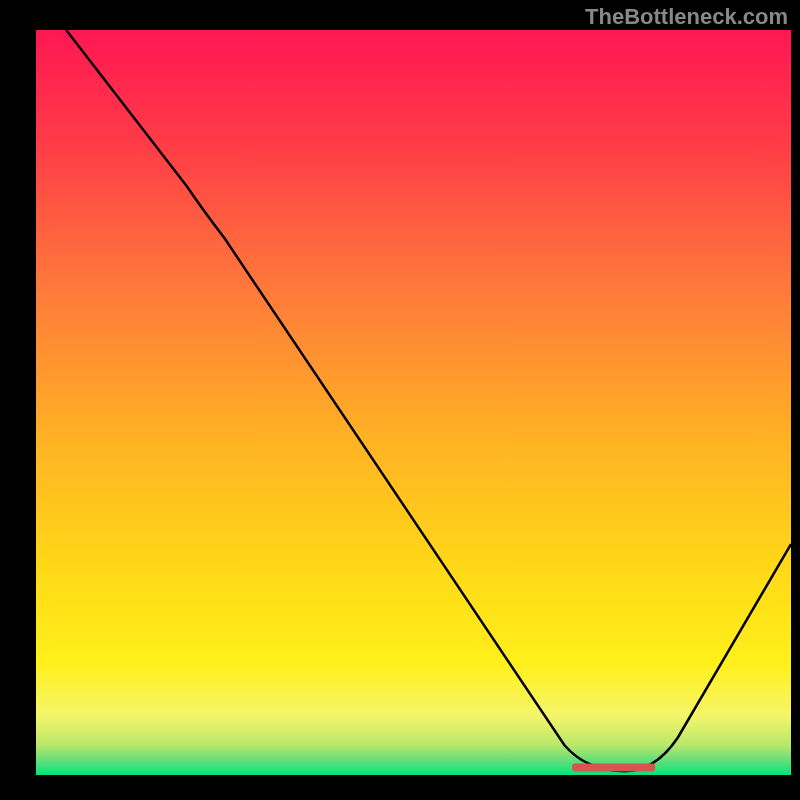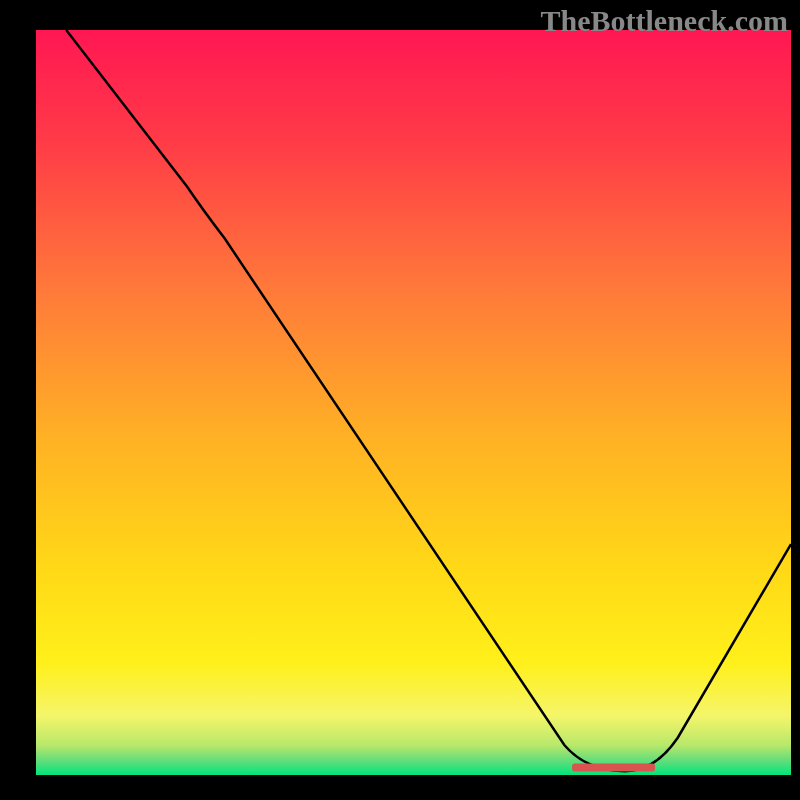--- a/index.html
+++ b/index.html
@@ -16,23 +16,23 @@
     top: 0;
     left: 0;
     width: 800px;
     height: 800px;
   }
   .watermark {
     position: absolute;
     top: 4px;
     right: 12px;
     color: #888888;
-    font-size: 30px;
+    font-size: 22px;
     font-weight: bold;
-    font-family: Liberation Serif, serif;
+    font-family: Liberation Sans, sans-serif;
     z-index: 10;
   }
   svg {
     display: block;
   }
 </style>
 </head>
 <body>
 
 <div class="chart-container">

